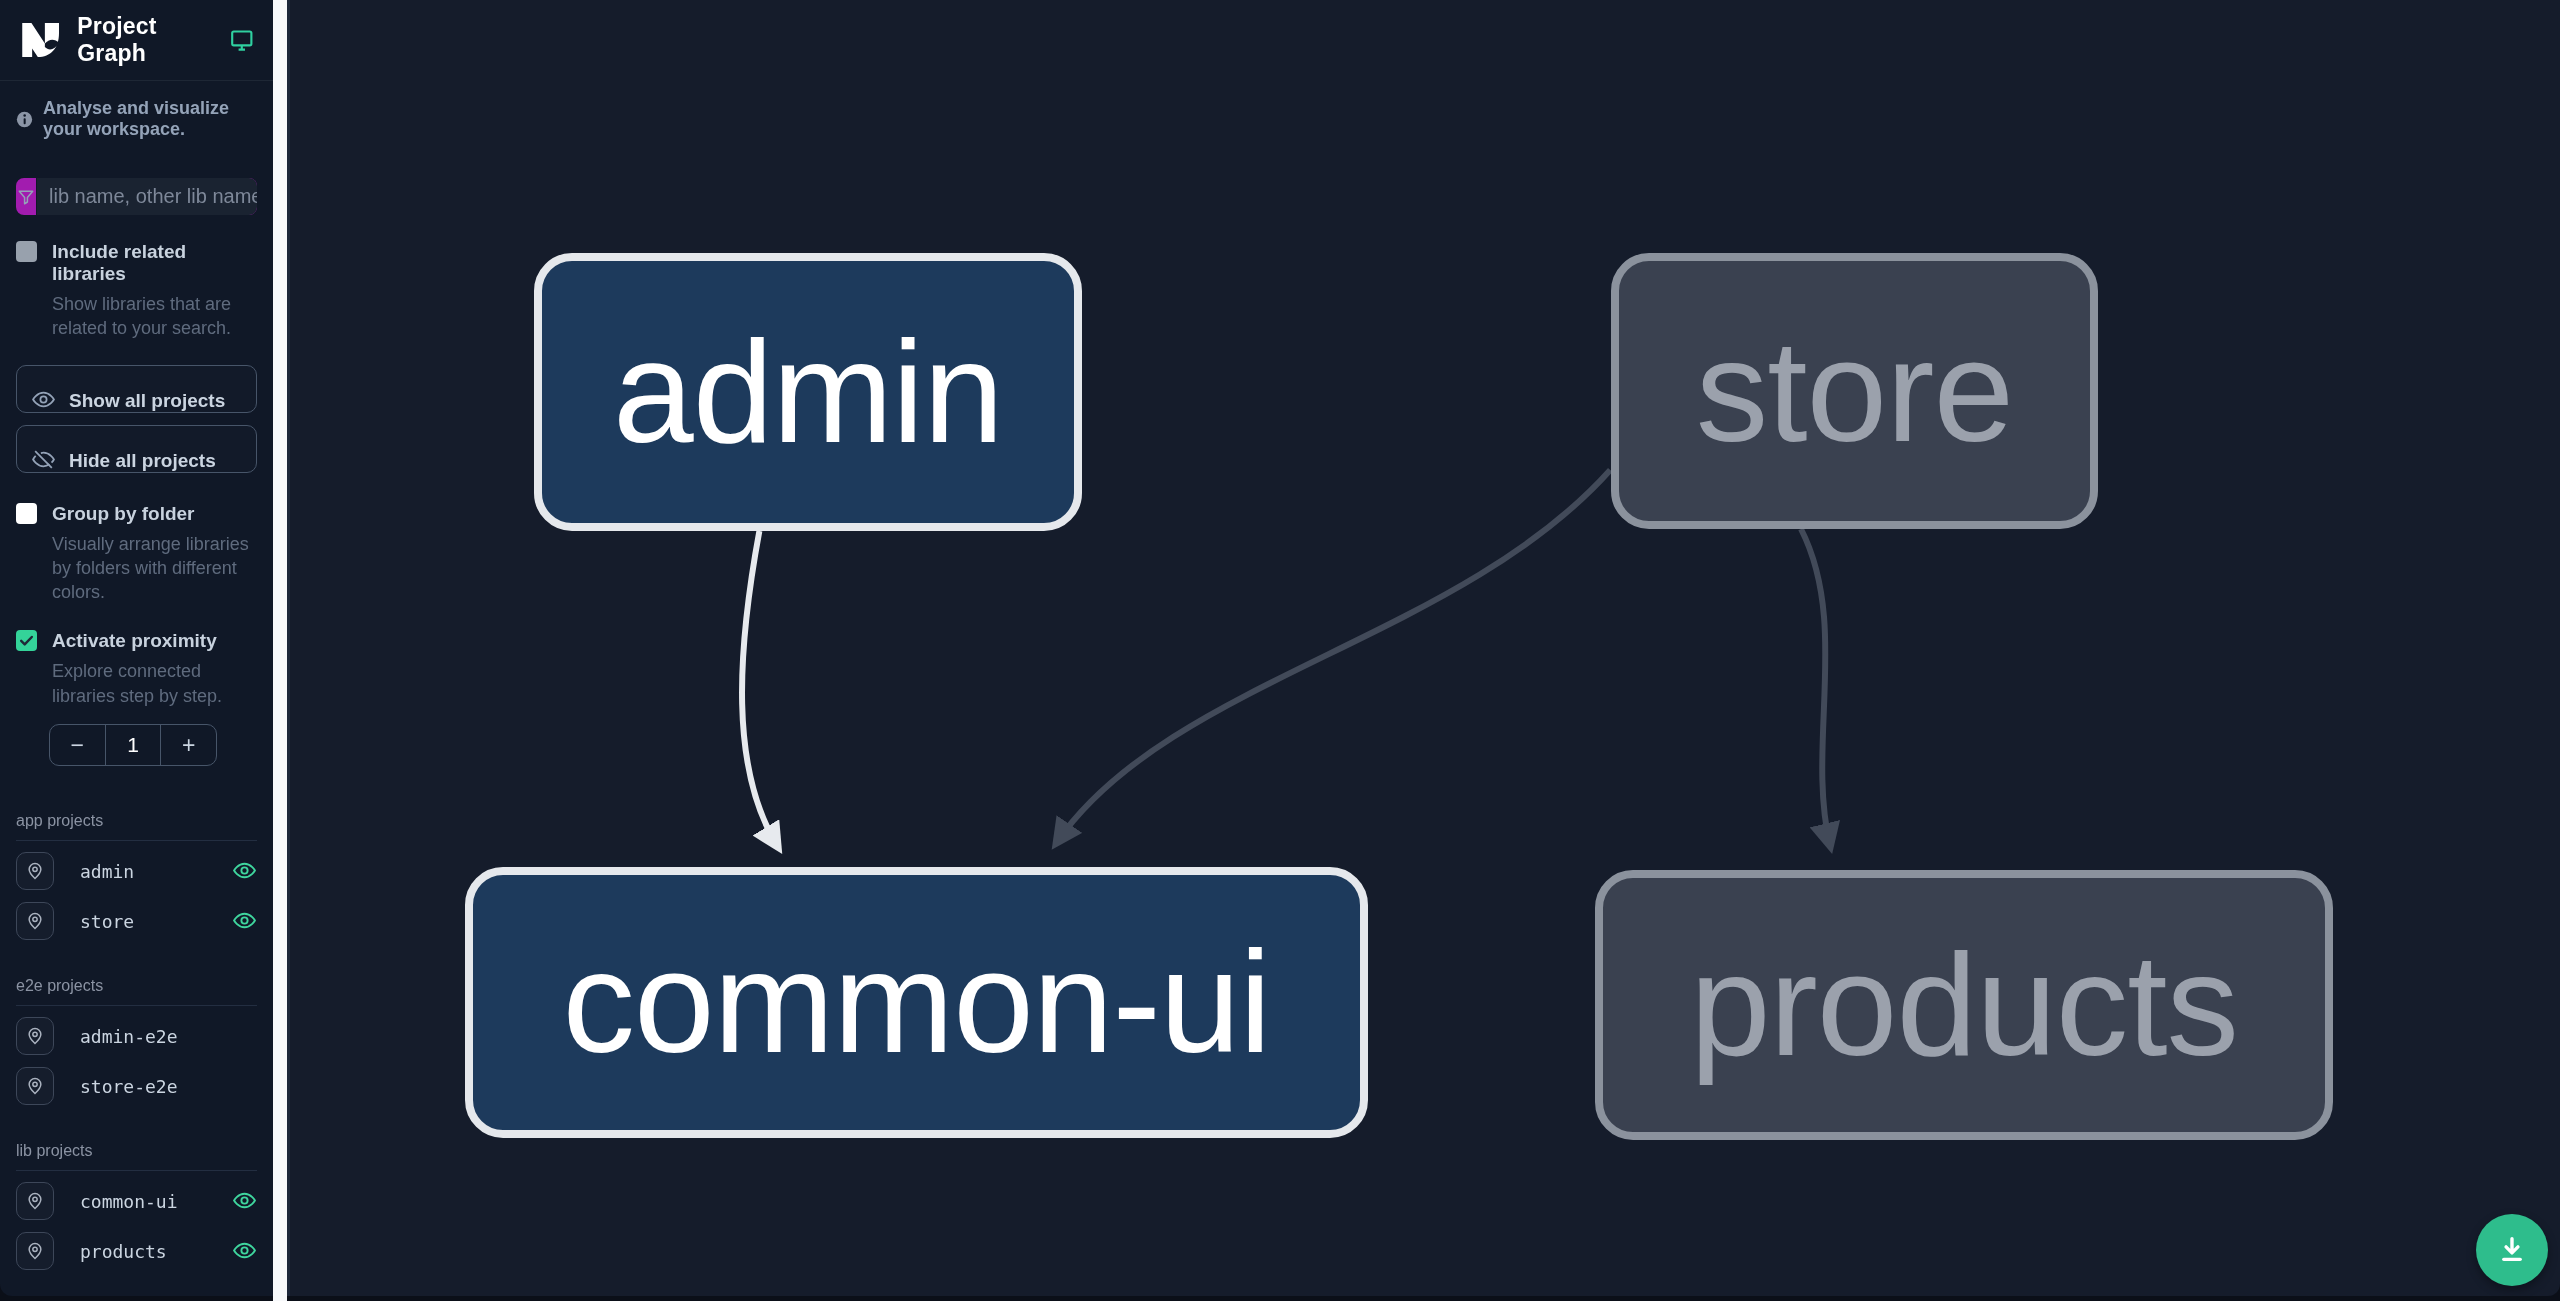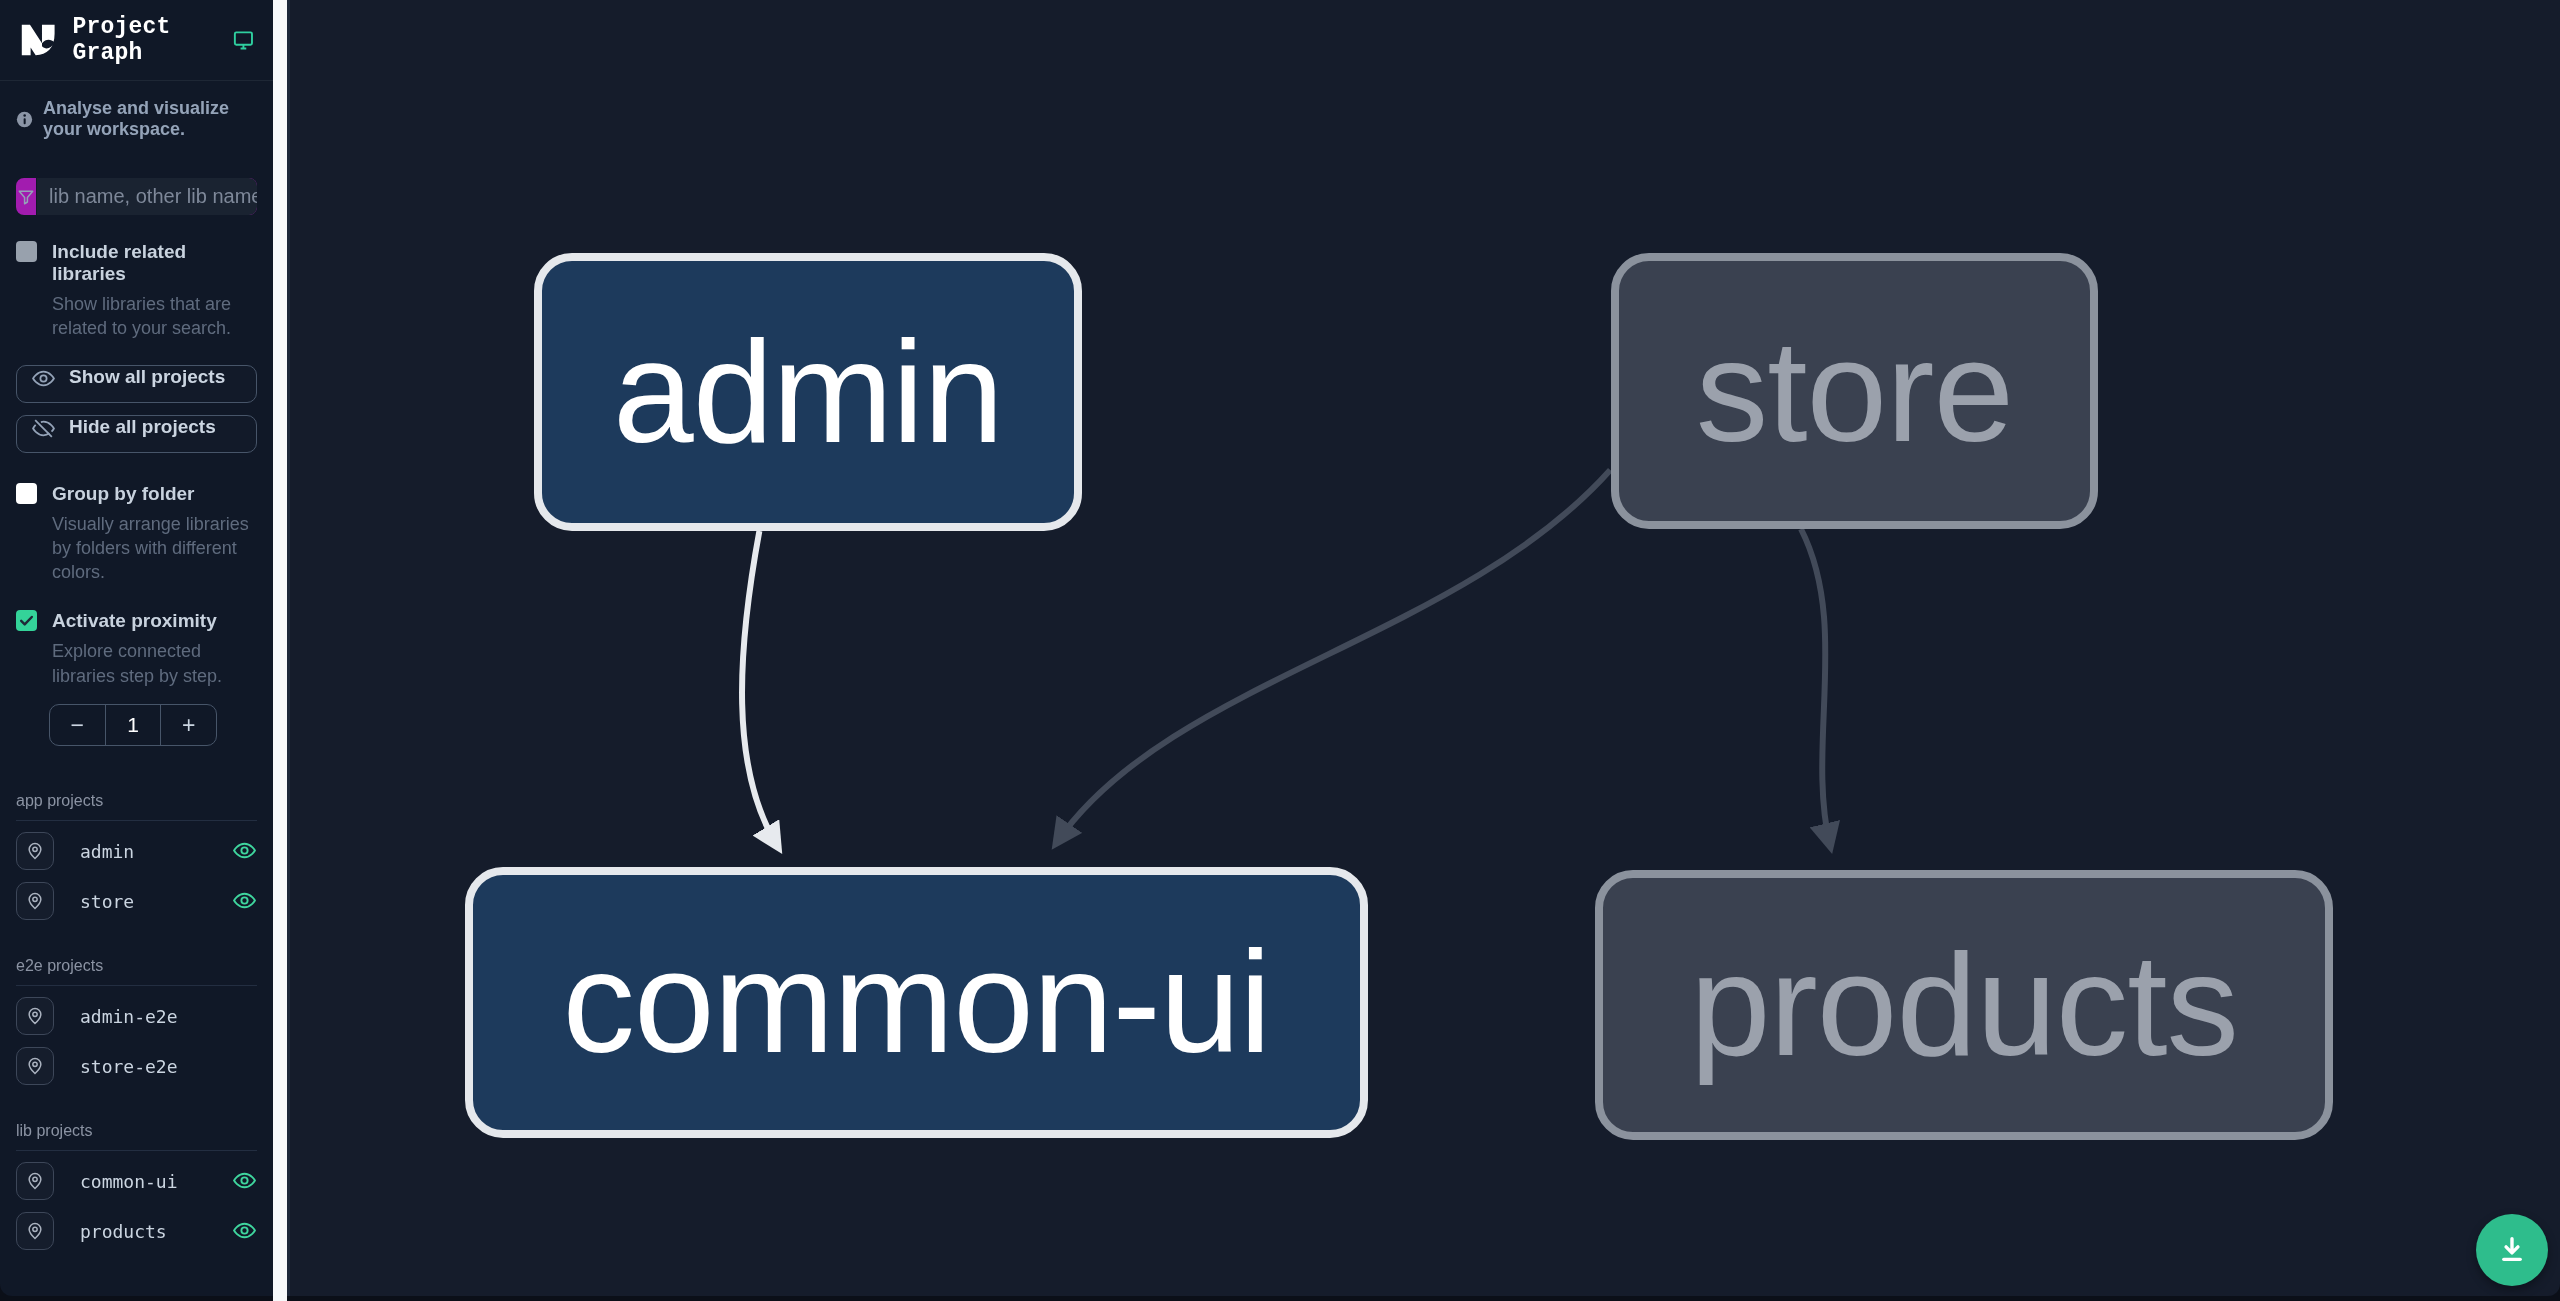--- a/index.html
+++ b/index.html
@@ -6,21 +6,21 @@
   html,body { width:2560px; height:1301px; overflow:hidden; background:#0b0f18;
               font-family:"Liberation Sans", sans-serif; }
   .app { display:flex; width:2560px; height:1296px; }
 
   
   .sidebar { width:273px; height:1296px; background:#101827; flex:0 0 273px;
              border-radius:0 0 0 12px; overflow:hidden; position:relative; }
   .sb-header { height:81px; display:flex; align-items:center; padding:0 18px;
                border-bottom:1px solid #1e2735; }
   .nx-logo { width:46px; height:38px; }
-  .app-title { color:#ffffff; font-size:23px; font-weight:bold; margin-left:14px; letter-spacing:.2px;font-family:Liberation Mono, monospace; }
+  .app-title { color:#ffffff; font-size:23px; font-weight:bold; margin-left:14px; letter-spacing:.2px; }
   .monitor-ic { width:26px; height:26px; margin-left:auto; }
 
   .tagline { display:flex; align-items:center; gap:10px; padding:17px 16px 0 16px; }
   .tagline span { color:#94a3b8; font-size:18px; font-weight:600; }
   .info-ic { width:17px; height:17px; flex:0 0 17px; }
 
   .filter { margin:38px 16px 0 16px; height:37px; background:#a21caf; border-radius:8px;
             display:flex; align-items:stretch; overflow:hidden; }
   .filter-icon-cell { width:44px; display:flex; align-items:center; justify-content:center;
                       border-right:1px solid #101827; }
@@ -31,21 +31,21 @@
   .chk-block { margin:26px 16px 0 16px; }
   .chk-row { display:flex; gap:15px; }
   .chk { width:21px; height:21px; border-radius:4px; flex:0 0 21px; position:relative; }
   .chk.gray { background:#98a1ad; }
   .chk.white { background:#ffffff; }
   .chk.checked { background:#34d399; }
   .chk svg { position:absolute; inset:2px; }
   .chk-label { color:#c8d2de; font-size:19px; font-weight:700; }
   .chk-desc { margin:7px 0 0 36px; color:#5f6b7e; font-size:18px; line-height:1.35; max-width:208px; }
 
-  .sb-btn { margin:24px 16px 0 16px; height:38px; width:241px; display:flex; align-items:flex-start;
+  .sb-btn { margin:24px 16px 0 16px; height:48px; width:241px; display:flex; align-items:flex-end;
             gap:13px; padding:0 14px; background:#121a29; border:1px solid #475569;
             border-radius:10px; cursor:pointer; }
   .sb-btn + .sb-btn { margin-top:12px; }
   .sb-btn span { color:#cbd5e1; font-size:19px; font-weight:700; }
   .sb-btn svg { width:25px; height:25px; }
 
   .stepper { margin:16px 0 0 49px; width:168px; height:42px; display:flex;
              border:1px solid #475569; border-radius:10px; overflow:hidden; }
   .stepper > * { flex:1; display:flex; align-items:center; justify-content:center; background:transparent; }
   .step-btn { color:#cbd5e1; font-size:23px; border:none; cursor:pointer; background:none; }

